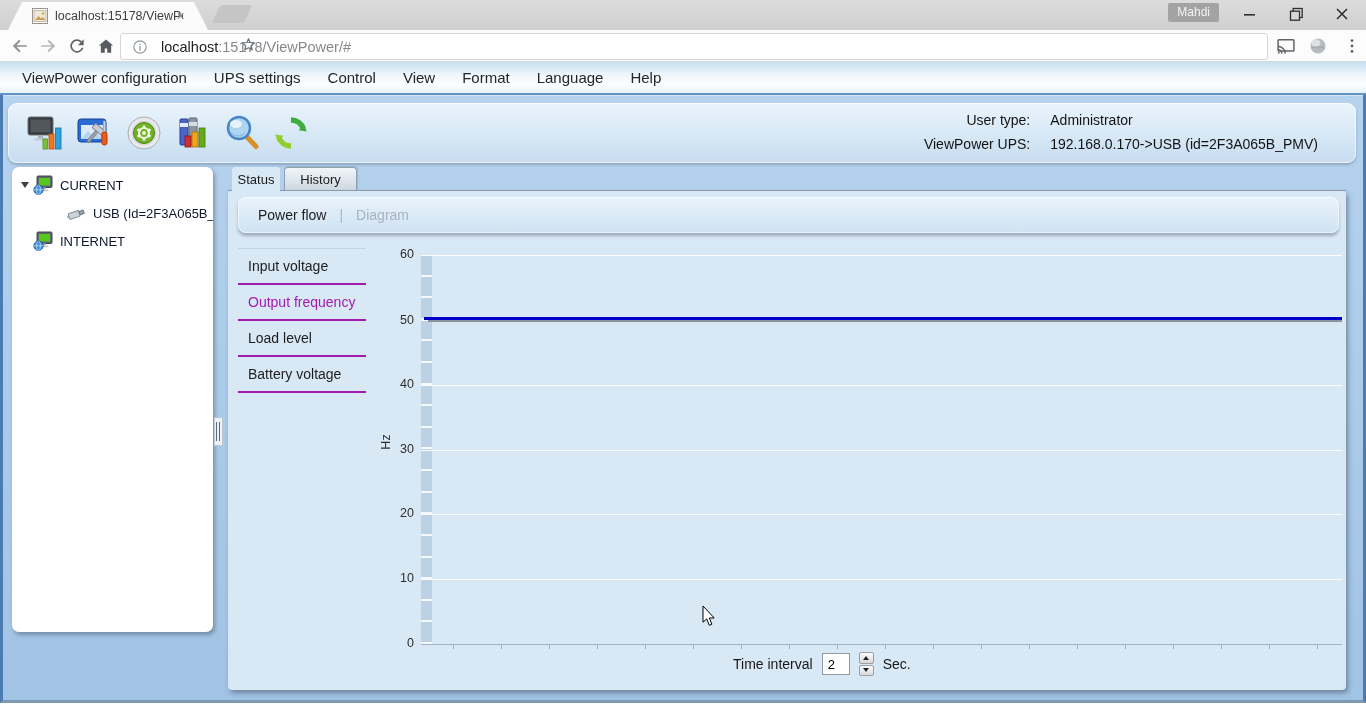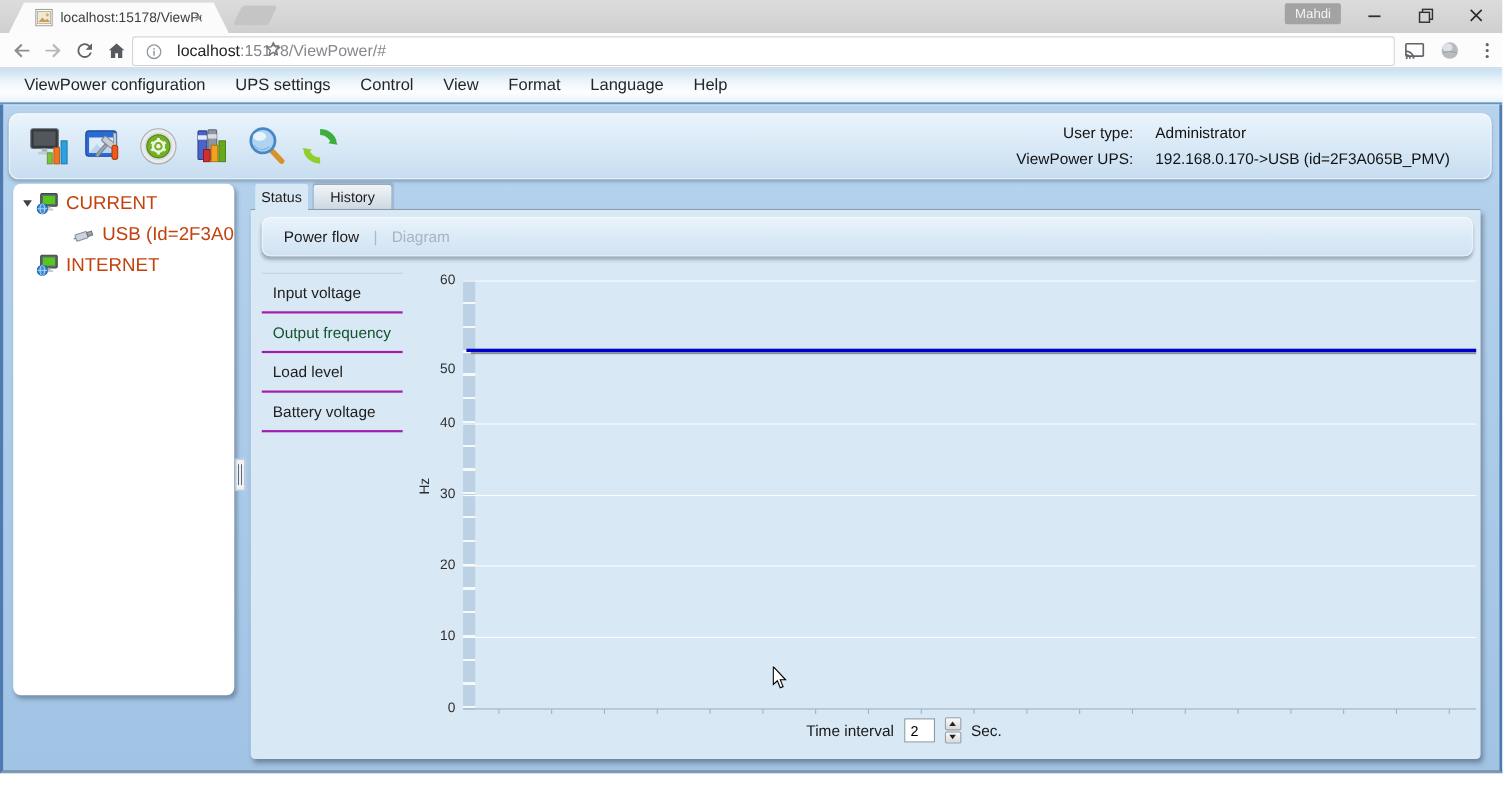--- a/index.html
+++ b/index.html
@@ -27,42 +27,42 @@
   .menu-item{font-size:15px;color:#262626;white-space:nowrap;}
   
   .appbody{position:absolute;top:95px;left:0;width:1366px;height:608px;box-sizing:border-box;background:linear-gradient(180deg,#b6d3ee,#a1c3e4);border-left:3px solid #4b7bb0;border-right:3px solid #4b7bb0;border-bottom:3px solid #7e99b2;box-shadow:inset 0 1px 0 rgba(255,255,255,.4);}
   .toolbar{position:absolute;left:5px;top:8px;width:1348px;height:60px;border-radius:9px;background:linear-gradient(180deg,#eaf4fc,#c7ddf0);box-shadow:0 2px 3px rgba(70,90,110,.35),inset 0 0 0 1px rgba(255,255,255,.65);}
   .tool-icons{position:absolute;left:18px;top:10px;display:flex;gap:9px;}
   .tool-btn{width:40px;height:40px;}
   .info-grid{position:absolute;right:38px;top:9px;display:grid;grid-template-columns:auto auto;column-gap:20px;row-gap:8px;font-size:14px;color:#131313;}
   .info-label{text-align:right;}
   
   .tree{position:absolute;left:9px;top:72px;width:201px;height:465px;background:#fff;border-radius:7px;box-shadow:2px 3px 4px rgba(55,75,95,.45);padding-top:4px;box-sizing:border-box;overflow:hidden;}
-  .tree-row{display:flex;align-items:center;height:28px;font-size:17px;color:#c2410c;white-space:nowrap;}
+  .tree-row{display:flex;align-items:center;height:28px;font-size:13px;color:#0f172a;white-space:nowrap;}
   .exp{width:12px;height:12px;display:inline-flex;align-items:center;justify-content:center;flex:0 0 12px;}
   .exp::before{content:"";width:0;height:0;border-left:4.5px solid transparent;border-right:4.5px solid transparent;border-top:6px solid #3a424a;}
   .exp.hidden::before{border:none}
   .tree-ic{width:22px;height:20px;margin:0 5px 0 2px;flex:0 0 22px;}
   .splitter{position:absolute;left:211px;top:322px;width:9px;height:29px;background:#eef2f6;border:1px solid #b9c6d3;box-sizing:border-box;background-image:repeating-linear-gradient(90deg,#5c6977 0 1px,transparent 1px 3px);background-size:6px 19px;background-repeat:no-repeat;background-position:center;}
   
   .content{position:absolute;left:225px;top:72px;width:1118px;height:523px;}
   .tabrow{position:absolute;top:0;left:0;right:0;height:24px;}
   .tabrow::after{content:"";position:absolute;left:0;right:0;bottom:0;height:1px;background:#8fa0b0;}
   .vtab{position:absolute;top:0;font-size:13px;color:#1c1c1c;display:flex;align-items:center;justify-content:center;box-sizing:border-box;}
   .vtab.active{left:4px;width:48px;height:25px;background:#d8e8f5;z-index:3;border-radius:3px 3px 0 0;}
   .vtab.inactive{left:56px;width:73px;height:24px;background:linear-gradient(180deg,#f1f5f9,#ccd7e1);border:1px solid #8fa0b0;border-bottom:none;border-radius:4px 4px 0 0;box-shadow:1px -1px 1px rgba(120,135,150,.35);}
   .box{position:absolute;left:0;right:0;top:24px;bottom:0;background:#d8e8f5;border-radius:2px 2px 4px 4px;box-shadow:2px 3px 5px rgba(55,72,88,.5);padding-left:12px;}
   .viewbar{position:absolute;left:10px;right:7px;top:6px;height:36px;border-radius:8px;background:linear-gradient(180deg,#e9f3fb,#cfe2f2);box-shadow:0 3px 3px rgba(90,105,125,.45),inset 0 0 0 1px rgba(255,255,255,.55);display:flex;align-items:center;padding-left:20px;gap:13px;box-sizing:border-box;font-size:14px;}
   .vs-item.active{color:#1d1d1d}
   .vs-item.inactive{color:#a7b3c0}
   .vs-sep{color:#a8b8c6}
   .side-menu{position:absolute;left:10px;top:57px;width:138px;}
   .sm-item{height:34px;line-height:34px;padding-left:10px;margin-right:10px;font-size:14px;color:#1d1d1d;border-bottom:2px solid #a21caf;}
   .sm-item:first-child{border-top:1px solid #c3d3e2;}
-  .sm-item.disabled{color:#14532d;}
+  .sm-item.disabled{color:#a21caf;}
   .chart{position:absolute;inset:0;}
   .ylab{position:absolute;width:36px;text-align:right;font-size:12.5px;color:#2e2e2e;}
   .gline{position:absolute;height:1px;background:rgba(255,255,255,.9);}
   .baseline{position:absolute;height:1px;background:#9db2c4;}
   .xtick{position:absolute;width:1px;height:4px;background:#9db2c4;}
   .band{position:absolute;background:repeating-linear-gradient(180deg,#bcd1e4 0px,#bcd1e4 19.6px,#f4f9fd 19.6px,#f4f9fd 21.61px);}
   .series-line{position:absolute;height:3px;}
   .series-shadow{position:absolute;height:2px;background:#727d87;opacity:.8;filter:blur(.4px);}
   .hz{position:absolute;left:150px;top:244px;font-size:12.5px;color:#2e2e2e;transform:rotate(-90deg);}
   .interval{position:absolute;left:505px;top:460px;height:26px;display:flex;align-items:center;gap:9px;font-size:14px;color:#181818;}
@@ -332,21 +332,21 @@
             <div class="ylab" style="left: 150px; top: 445px;">0</div>
             <div class="baseline" style="left: 193px; top: 453px; width: 921px;"></div>
             <div class="ylab" style="left: 150px; top: 380.167px;">10</div>
             <div class="gline" style="left: 193px; top: 388.167px; width: 921px;"></div>
             <div class="ylab" style="left: 150px; top: 315.333px;">20</div>
             <div class="gline" style="left: 193px; top: 323.333px; width: 921px;"></div>
             <div class="ylab" style="left: 150px; top: 250.5px;">30</div>
             <div class="gline" style="left: 193px; top: 258.5px; width: 921px;"></div>
             <div class="ylab" style="left: 150px; top: 185.667px;">40</div>
             <div class="gline" style="left: 193px; top: 193.667px; width: 921px;"></div>
-            <div class="ylab" style="left: 150px; top: 137px;">50</div>
+            <div class="ylab" style="left: 150px; top: 122px;">50</div>
             <div class="gline" style="left: 193px; top: 128.833px; width: 921px;"></div>
             <div class="ylab" style="left: 150px; top: 56px;">60</div>
             <div class="gline" style="left: 193px; top: 64px; width: 921px;"></div>
             <div class="xtick" style="left: 225px; top: 454px;"></div>
             <div class="xtick" style="left: 273px; top: 454px;"></div>
             <div class="xtick" style="left: 321px; top: 454px;"></div>
             <div class="xtick" style="left: 369px; top: 454px;"></div>
             <div class="xtick" style="left: 417px; top: 454px;"></div>
             <div class="xtick" style="left: 465px; top: 454px;"></div>
             <div class="xtick" style="left: 513px; top: 454px;"></div>

